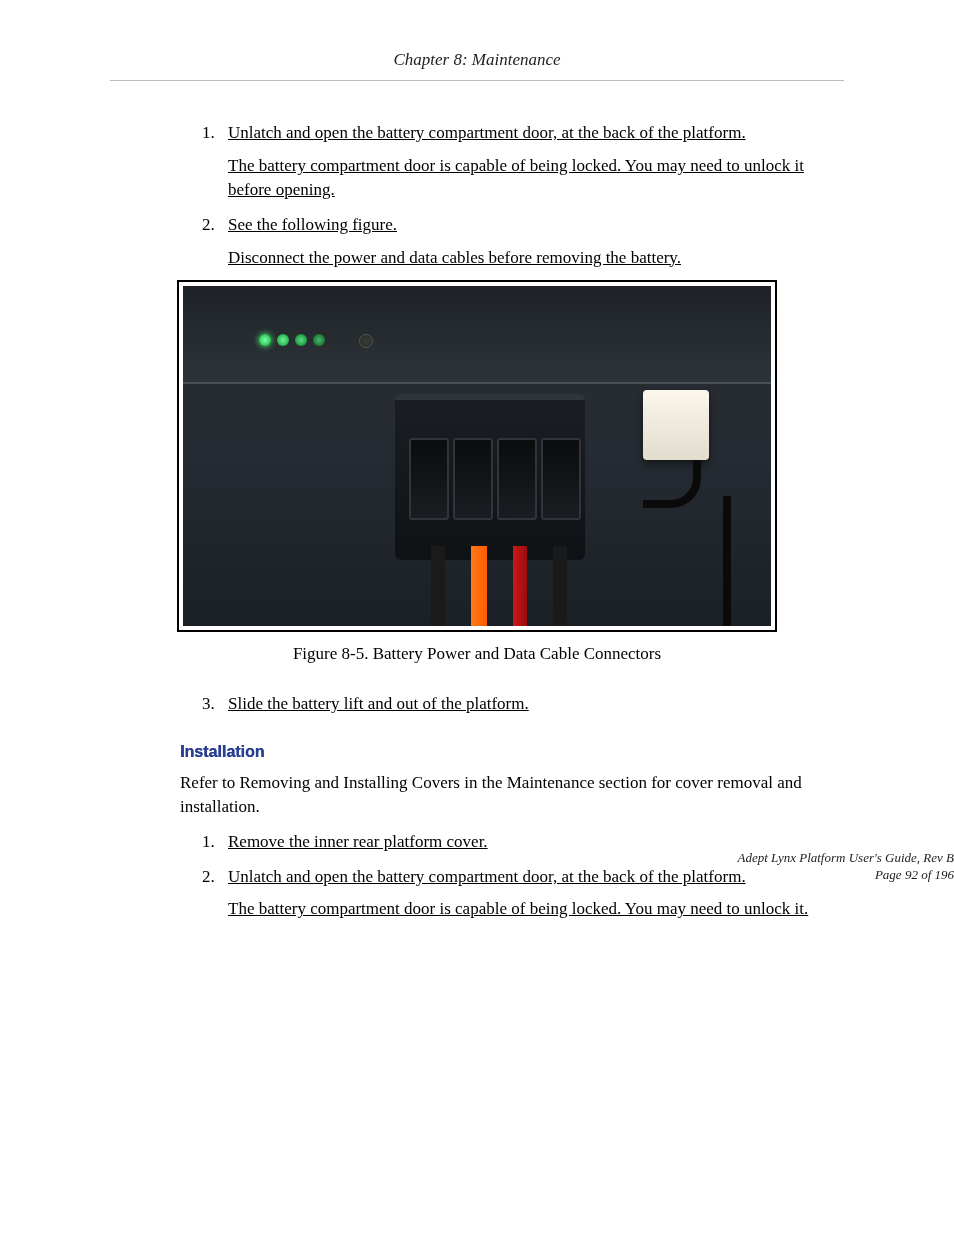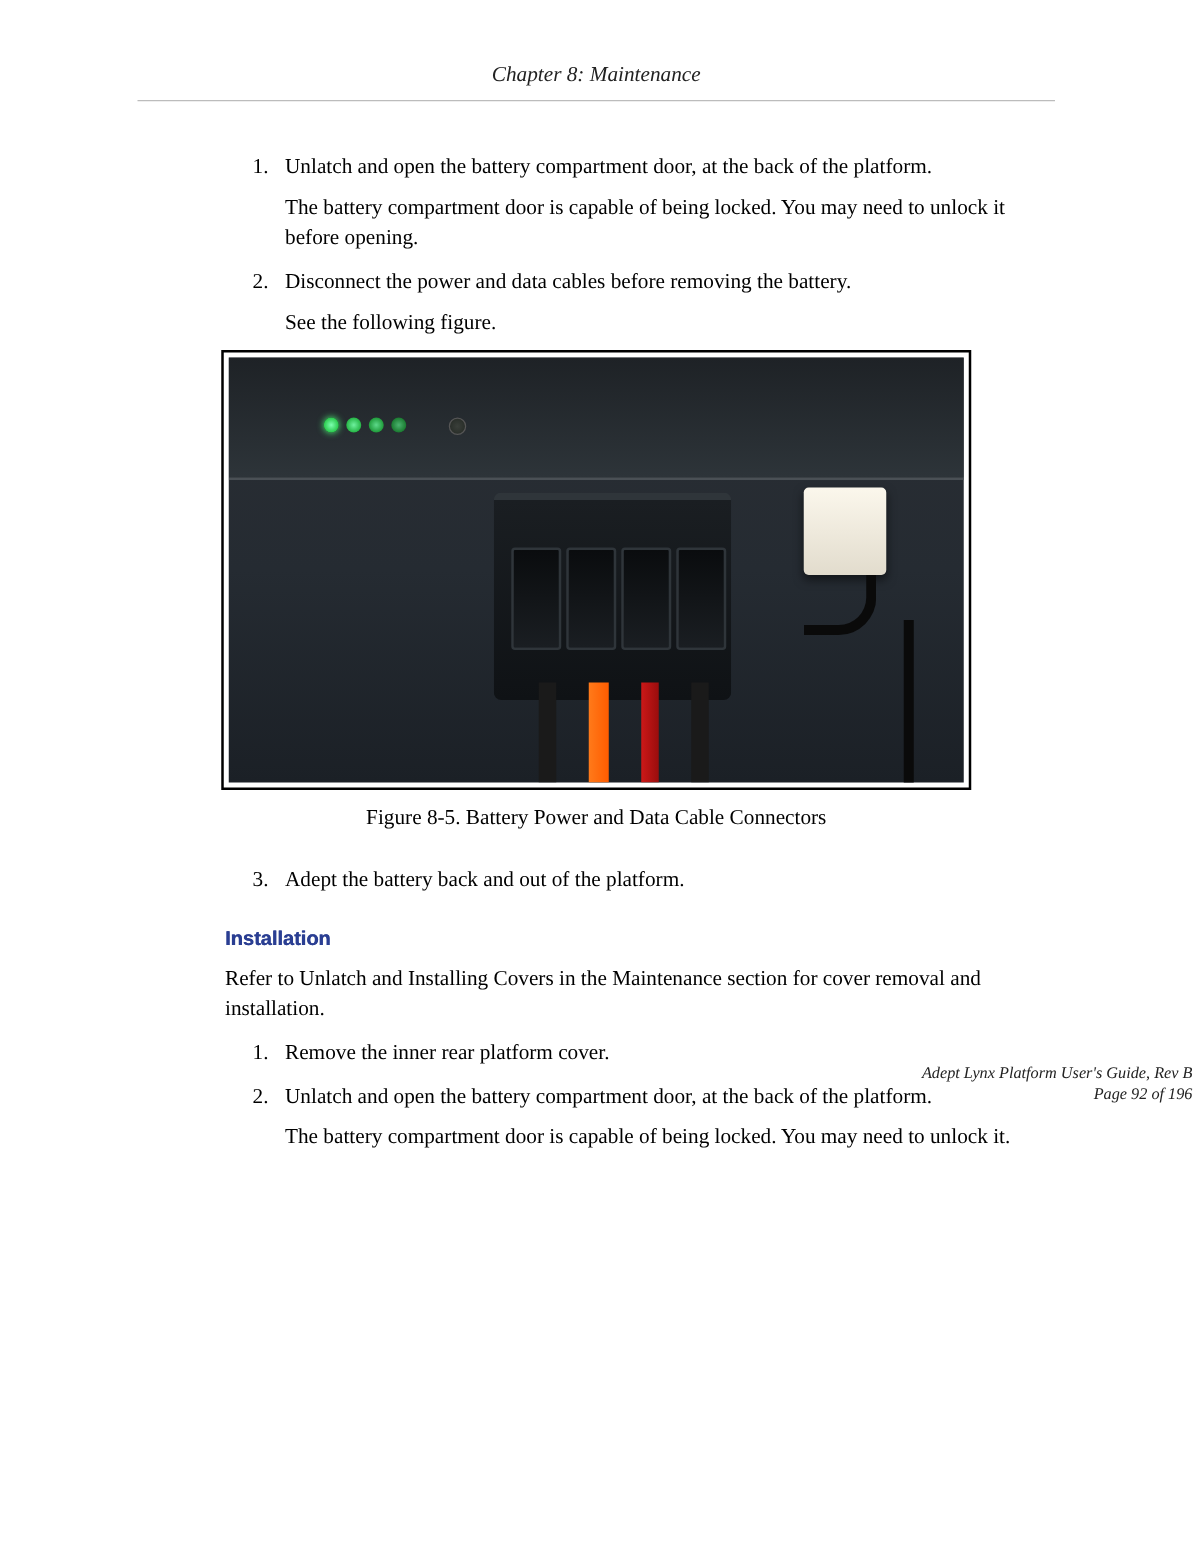--- a/index.html
+++ b/index.html
@@ -43,20 +43,21 @@
     padding-left: 26px;
     margin-bottom: 10px;
   }
   ol.steps > li .num {
     position: absolute;
     left: 0;
     top: 0;
   }
   ol.steps > li p {
     margin: 0 0 8px 0;
+    text-decoration: underline;
   }
   .figure-frame {
     margin: 8px auto 12px auto;
     width: 600px;
     border: 2px solid #000;
     box-sizing: border-box;
     padding: 4px;
   }
   .figure-inner {
     width: 100%;
@@ -185,22 +186,22 @@
   <hr class="rule">
 
   <ol class="steps">
     <li>
       <span class="num">1.</span>
       <p>Unlatch and open the battery compartment door, at the back of the platform.</p>
       <p>The battery compartment door is capable of being locked. You may need to unlock it before opening.</p>
     </li>
     <li>
       <span class="num">2.</span>
+      <p>See the following figure.</p>
       <p>Disconnect the power and data cables before removing the battery.</p>
-      <p>See the following figure.</p>
     </li>
   </ol>
 
   <div class="figure-frame">
     <div class="figure-inner">
       <div class="fig-top-panel"></div>
       <div class="fig-led led1"></div>
       <div class="fig-led led2"></div>
       <div class="fig-led led3"></div>
       <div class="fig-led led4"></div>
@@ -218,29 +219,29 @@
       <div class="fig-white-plug"></div>
       <div class="fig-white-cable"></div>
       <div class="fig-white-cable-down"></div>
     </div>
   </div>
   <div class="figure-caption">Figure 8-5. Battery Power and Data Cable Connectors</div>
 
   <ol class="steps">
     <li>
       <span class="num">3.</span>
-      <p>Adept the battery back and out of the platform.</p>
+      <p>Slide the battery lift and out of the platform.</p>
     </li>
   </ol>
 
   <div style="height:16px"></div>
 
   <div class="section-head section-head-shadow">Installation</div>
 
-  <p class="body-para">Refer to Unlatch and Installing Covers in the Maintenance section for cover removal and installation.</p>
+  <p class="body-para">Refer to Removing and Installing Covers in the Maintenance section for cover removal and installation.</p>
 
   <ol class="steps">
     <li>
       <span class="num">1.</span>
       <p>Remove the inner rear platform cover.</p>
     </li>
     <li>
       <span class="num">2.</span>
       <p>Unlatch and open the battery compartment door, at the back of the platform.</p>
       <p>The battery compartment door is capable of being locked. You may need to unlock it.</p>

